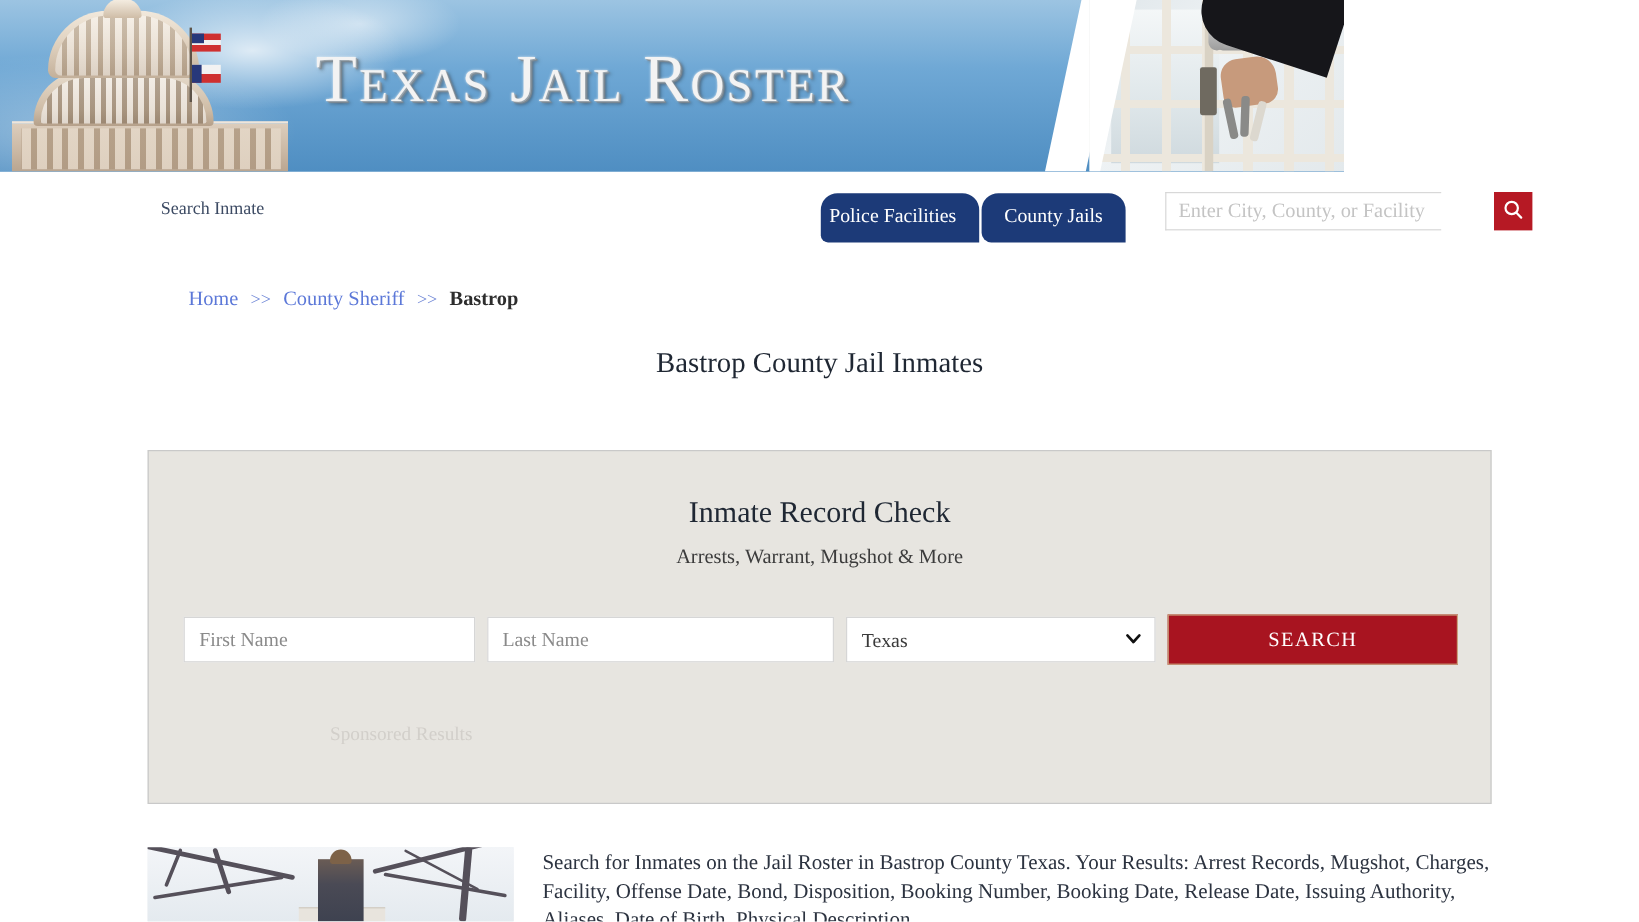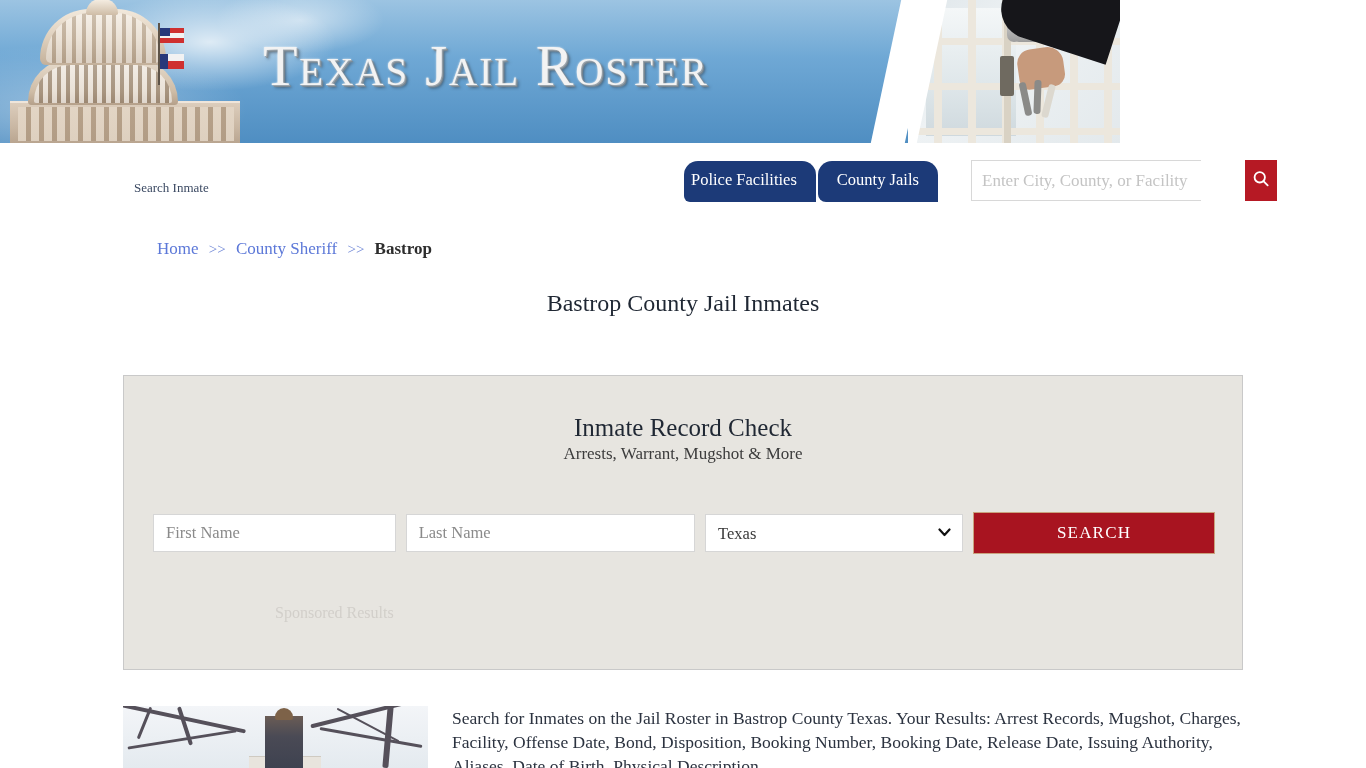--- a/index.html
+++ b/index.html
@@ -192,22 +192,22 @@
   }
 
   
   .navbar {
     position: absolute;
     left: 123px; top: 156px;
     width: 1120px; height: 54px;
   }
   .nav-brand {
     position: absolute;
-    left: 11px; top: 24px;
-    font-size: 13px;
+    left: 11px; top: 10px;
+    font-size: 15px;
     color: #3c4a63;
     font-family: "Liberation Serif", "DejaVu Serif", serif;
   }
   .tabs {
     position: absolute;
     left: 561px; top: 5px;
     display: flex;
     align-items: flex-start;
   }
   .tab {
@@ -221,21 +221,21 @@
     cursor: pointer;
     position: relative;
     white-space: nowrap;
   }
   .tab.t1 { border-radius: 14px 14px 0 6px; margin-right: 2px; padding-left: 7px; }
   .tab.t2 { border-radius: 14px 14px 0 8px; }
   .searchbox {
     position: absolute;
     right: 0; top: 4px;
     display: flex;
-    width: 272px; height: 41px; gap: 44px;
+    width: 272px; height: 32px; gap: 44px;
   }
   .searchbox input {
     flex: 1;
     border: 1px solid #d8d8d8;
     border-right: none;
     outline: none;
     padding: 0 10px;
     font-size: 17px;
     font-family: "Liberation Serif", "DejaVu Serif", serif;
     color: #444;
@@ -283,21 +283,21 @@
   }
   .panel-title {
     text-align: center;
     margin-top: 38px;
     font-size: 25px;
     color: #1f2733;
     font-family: "Liberation Serif", "DejaVu Serif", serif;
   }
   .panel-sub {
     text-align: center;
-    margin-top: 2px;
+    margin-top: 12px;
     font-size: 17px;
     color: #3c3c3c;
     font-family: "Liberation Serif", "DejaVu Serif", serif;
   }
   .form-row {
     position: absolute;
     left: 29px; top: 138px;
     width: 1062px;
     display: flex;
     align-items: flex-start;

